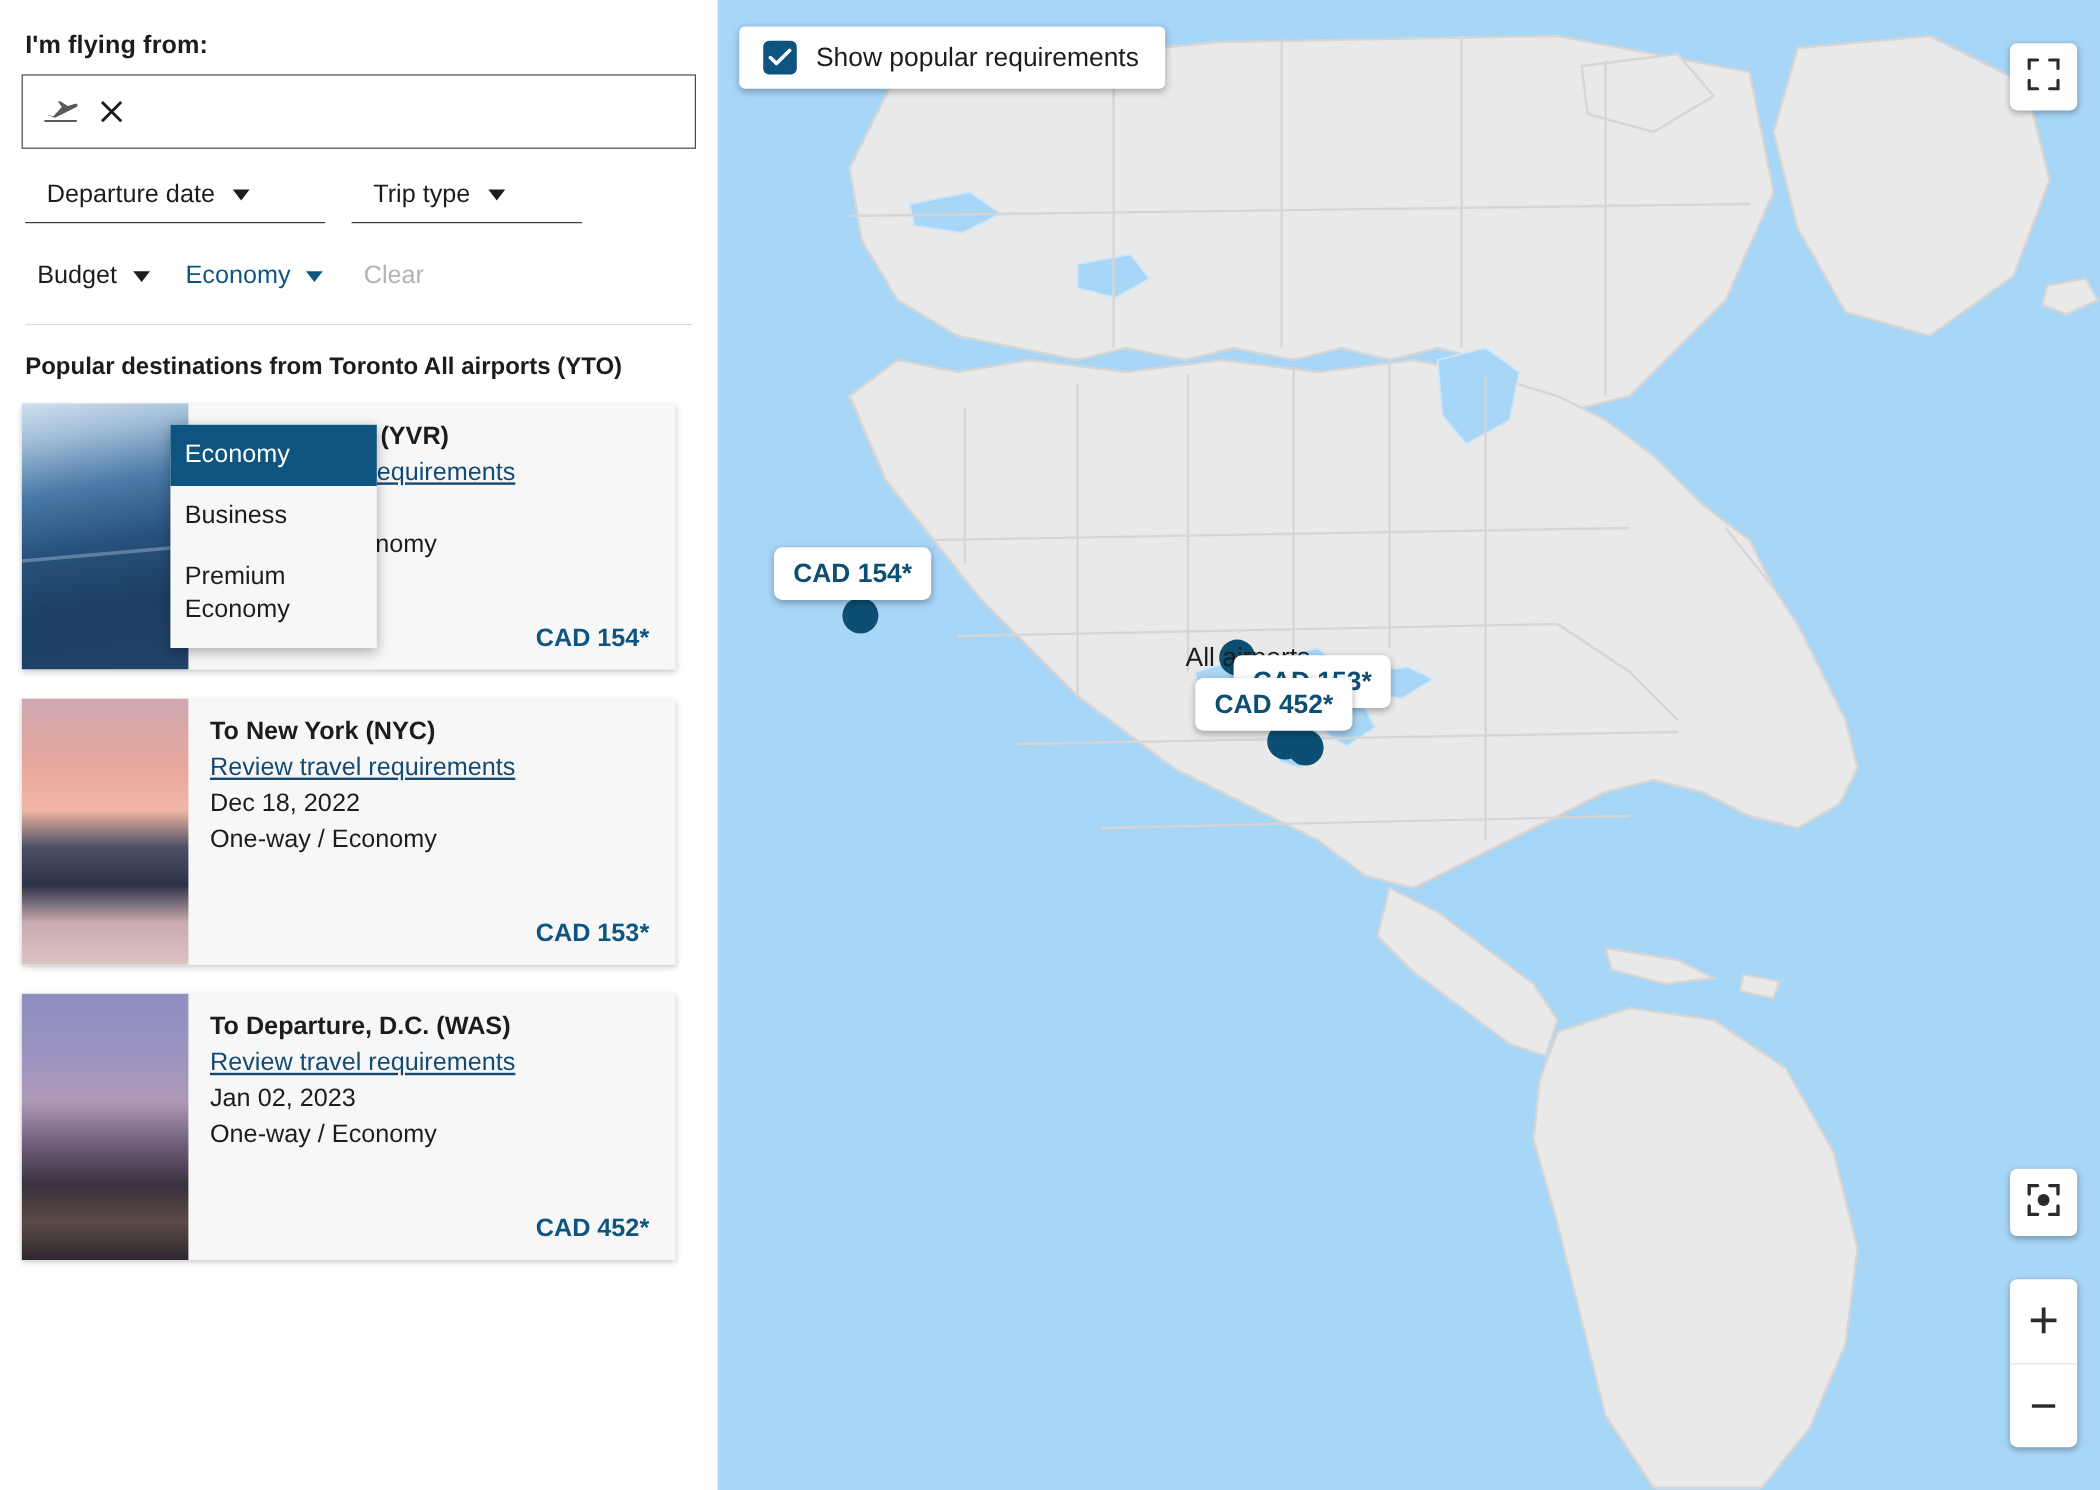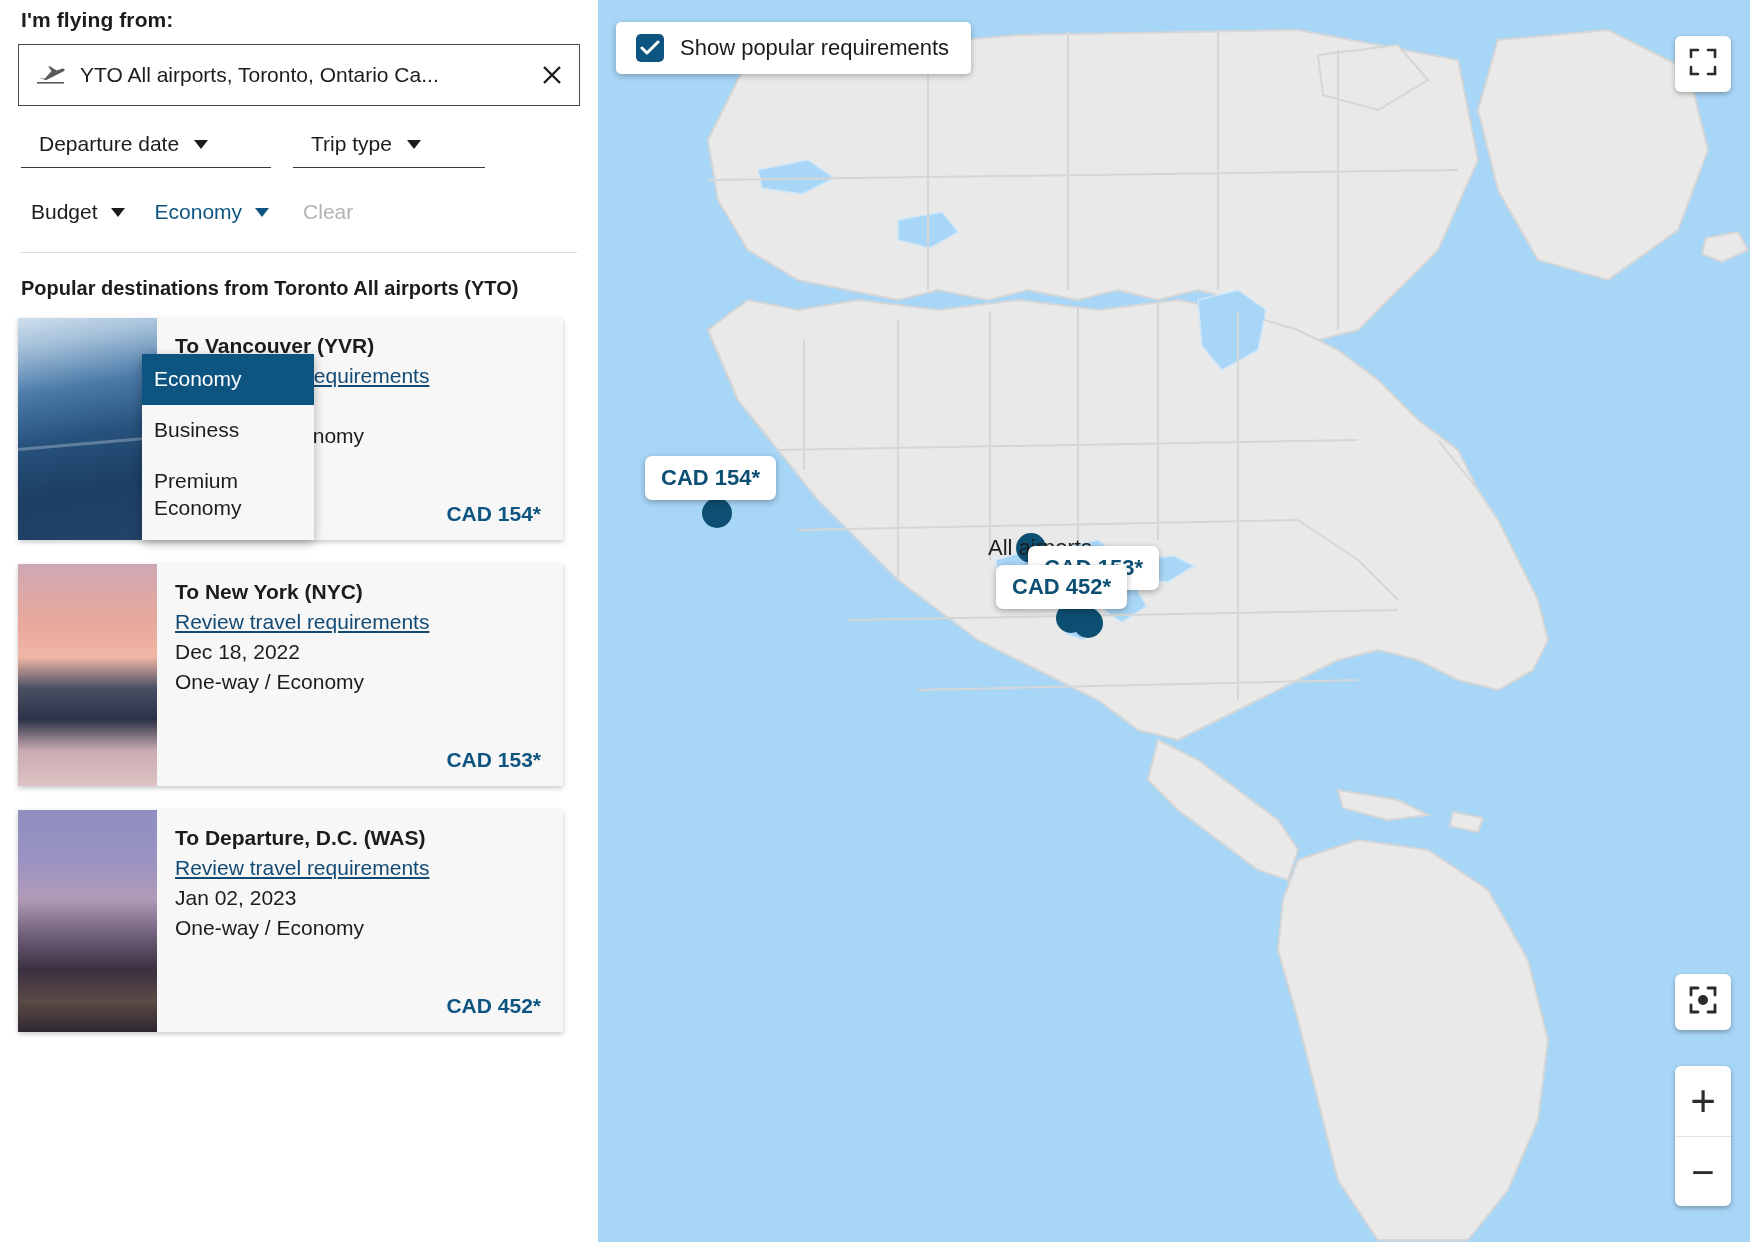--- a/index.html
+++ b/index.html
@@ -15,21 +15,21 @@
   
   .left-panel{
     position:absolute; left:0; top:0;
     width:598px; height:1242px;
     background:#ffffff;
     padding:0 18px;
     overflow:hidden;
   }
   .field-label{
     font-size:21px; font-weight:bold; color:#1c1c1c;
-    margin:8px 0 12px 3px; letter-spacing:.1px;
+    margin:26px 0 12px 3px; letter-spacing:.1px;
   }
   .origin-box{
     border:1px solid #4a4a4a; background:#fff;
     height:62px; display:flex; align-items:center;
     padding:0 14px 0 16px; gap:13px;
   }
   .plane-ico{ flex:0 0 auto; display:flex; align-items:center; }
   .origin-text{
     flex:1 1 auto; font-size:21px; color:#1c1c1c;
     white-space:nowrap; overflow:hidden; text-overflow:clip;
@@ -188,21 +188,20 @@
 
   <div class="field-label">I'm flying from:</div>
 
   <div class="origin-box">
     <span class="plane-ico">
       <svg width="32" height="22" viewBox="0 0 32 22">
         <path d="M2 18 h27 v1.6 H2z" fill="#5a5a5a"></path>
         <path d="M4 13.6 L9.5 14.8 L16.5 7.2 L13.4 2.6 L14.9 2.2 L21.5 6.4 L27.6 4.5 c1.6-.5 2.8 1.3 1.6 2.4 L10.8 16.2 z" fill="#5a5a5a"></path>
       </svg>
     </span>
-    <span class="origin-text">YTO All airports, Toronto, Ontario Ca...</span>
     <span class="close-x">
       <svg width="24" height="24" viewBox="0 0 24 24">
         <path d="M4 4 L20 20 M20 4 L4 20" stroke="#1c1c1c" stroke-width="2.4" fill="none"></path>
       </svg>
     </span>
   </div>
 
   <div class="row-selects">
     <div class="sel dep">
       <span class="sel-text">Departure date</span>

